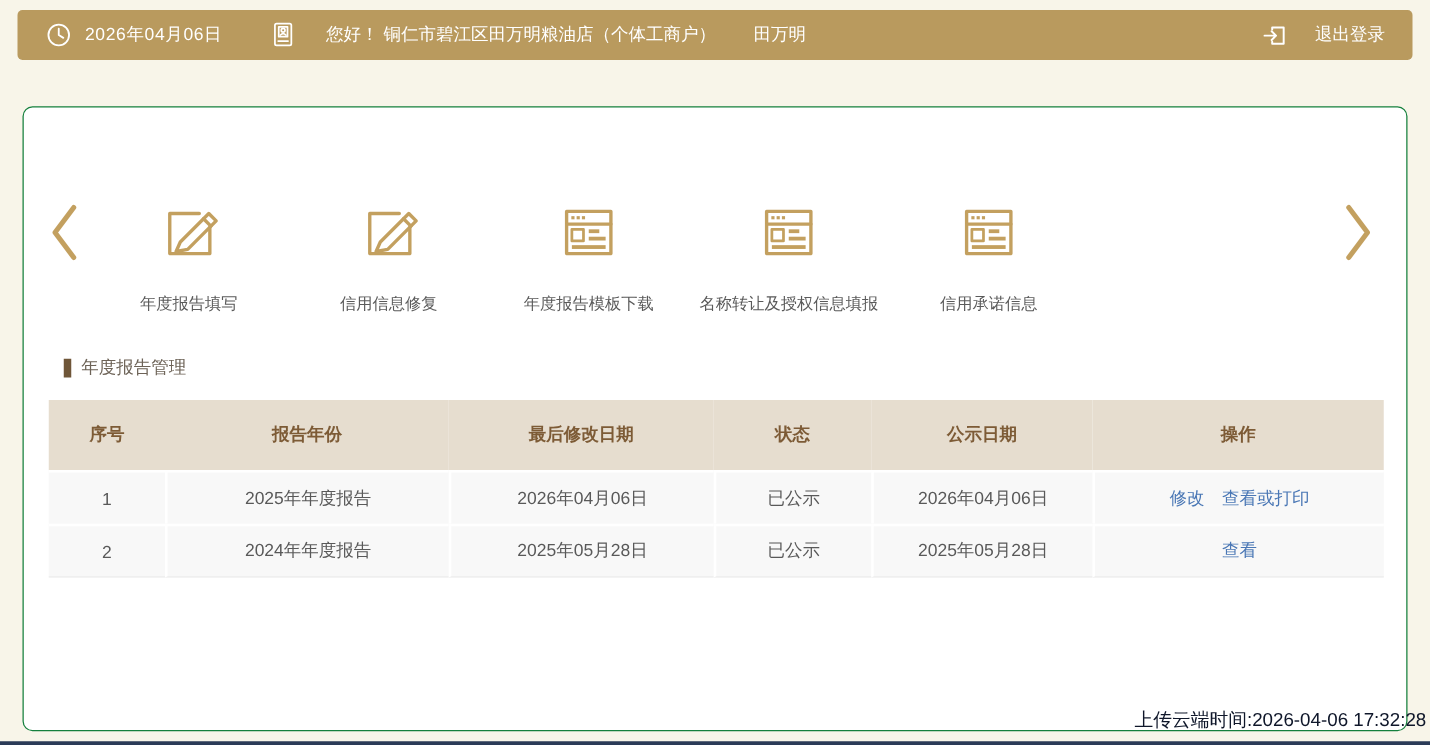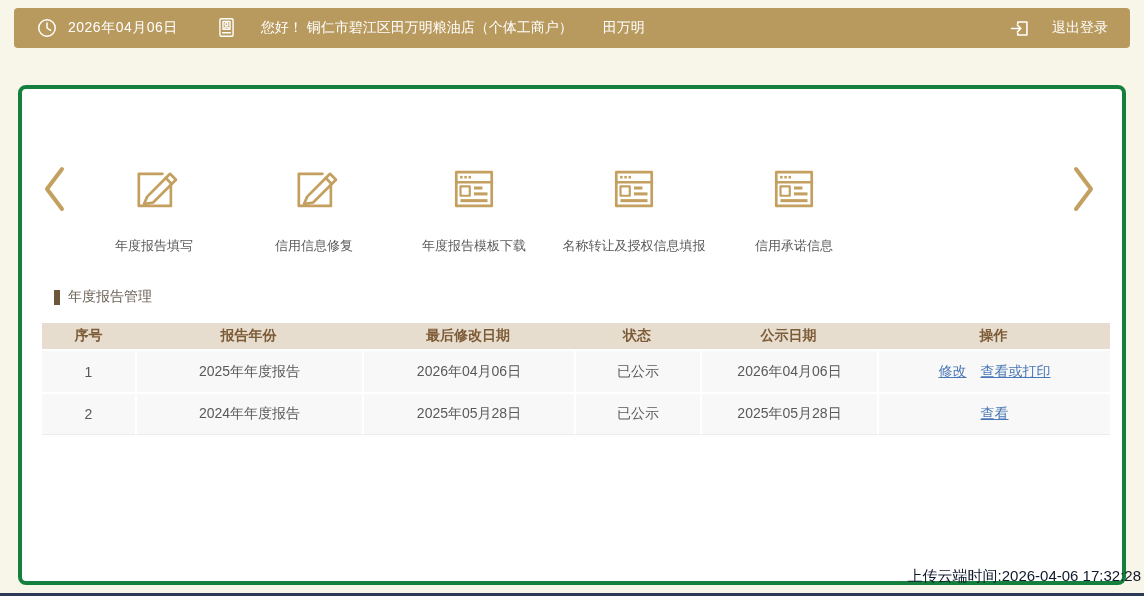--- a/index.html
+++ b/index.html
@@ -27,21 +27,21 @@
   .tb-logout {
     margin-left:auto; display:flex; align-items:center; cursor:pointer;
     background:none; border:none; color:#fff; font-size:14px;
     font-family:inherit;
   }
   .tb-logout span { margin-left:22px; }
 
   
   .card {
     position:absolute; left:18px; top:85px; width:1108px; height:500px;
-    background:#fff; border:4px solid #15803d; border-radius:8px;
+    background:#fff; border:1px solid #15803d; border-radius:8px;
   }
 
   
   .carousel {
     position:absolute; left:12px; right:12px; top:73px;
     display:flex; align-items:flex-start;
   }
   .chev {
     width:40px; height:54px; display:flex; align-items:center; justify-content:center;
     cursor:pointer; background:none; border:none; flex:0 0 auto;
@@ -65,30 +65,30 @@
     width:6px; height:15px; background:#6f5638; margin-right:8px; display:inline-block;
   }
 
   
   .report-table {
     position:absolute; left:20px; top:234px; width:1068px;
     border-collapse:separate; border-spacing:0; font-size:14px;
   }
   .report-table th {
     background:#e6ddcf; color:#7d5b36; font-weight:bold;
-    height:26px; text-align:center;
+    height:56px; text-align:center;
   }
   .report-table td {
     background:#f8f8f8; color:#595959; height:43px; text-align:center;
     border-top:2px solid #fff;
   }
   .report-table td + td { border-left:2px solid #fff; }
   .report-table tr:last-child td { border-bottom:1px solid #ececec; }
   .report-table a {
-    color:#4a77b5; text-decoration:underline; margin:0 7px; cursor:pointer;text-align:center;
+    color:#4a77b5; margin:0 7px; cursor:pointer;text-align:center;
   }
 
   
   .upload-time {
     position:absolute; right:3px; top:567px;
     font-size:15px; color:#0f172a; white-space:nowrap;
   }
   .bottom-bar {
     position:absolute; left:0; right:0; bottom:0; height:3px; background:#2b3b57;
   }

